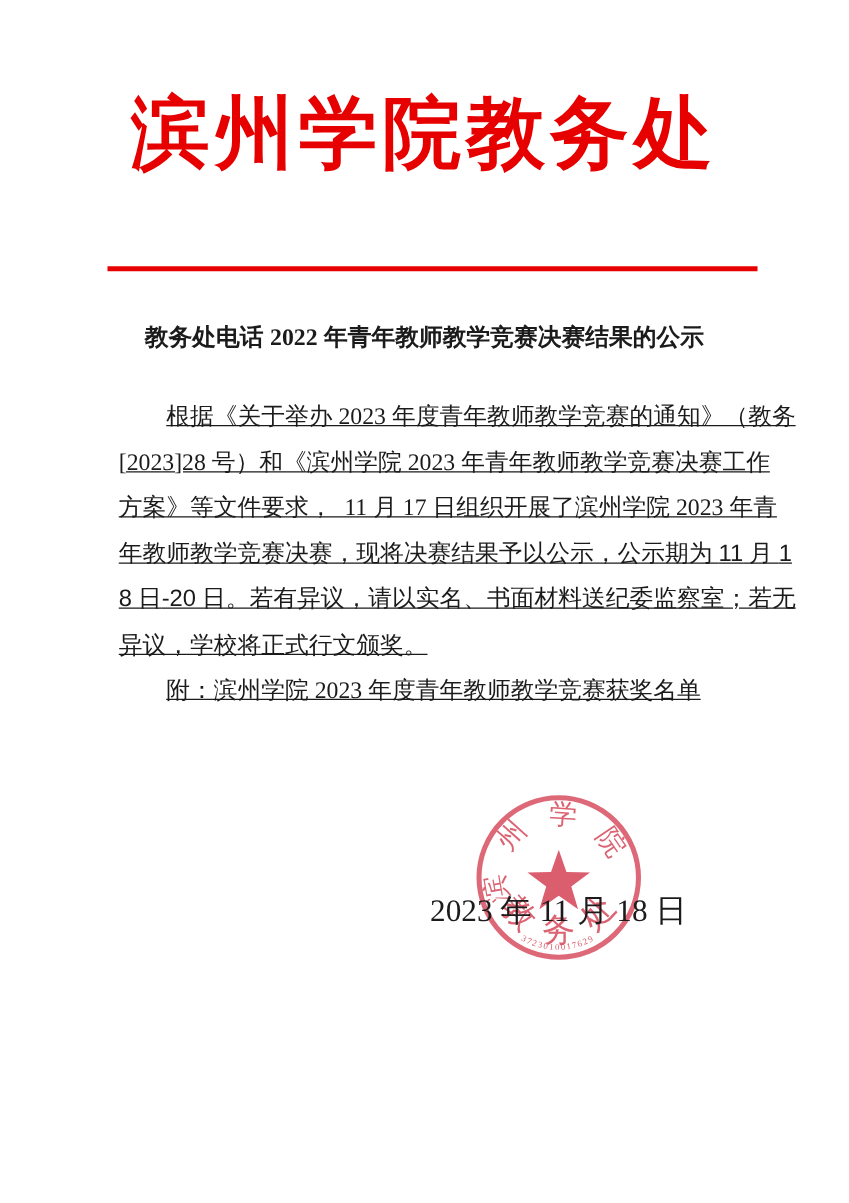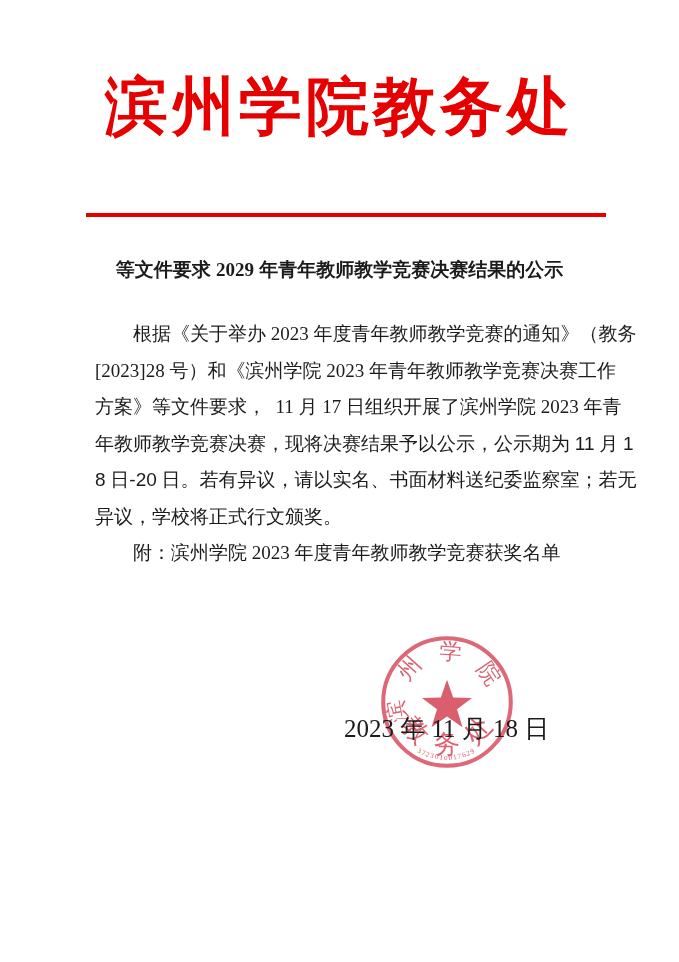--- a/index.html
+++ b/index.html
@@ -28,20 +28,21 @@
     font-size:19px;font-weight:bold;
     font-family:"Liberation Sans","DejaVu Sans",sans-serif;
     white-space:pre;
     margin:0;
   }
   .doc-title .serif{font-family:"Liberation Serif","DejaVu Serif",serif;}
   .content{
     position:absolute;left:95px;top:316px;
     font-size:19px;line-height:36.5px;
     white-space:pre;
+    text-decoration:underline;
   }
   .content .line{white-space:pre;}
   .content .line.indent{text-indent:2em;}
   .sans{font-family:"Liberation Sans","DejaVu Sans",sans-serif;}
   .contact{
     position:absolute;left:95px;top:602px;
     font-size:19px;line-height:22px;
     white-space:pre;text-indent:2em;
   }
   .seal{
@@ -60,21 +61,21 @@
 </style>
 </head>
 <body>
 
 <div class="page" style="color: rgb(27, 27, 27);">
 
   <div class="agency" style="color: rgb(230, 0, 0);">滨州学院教务处</div>
 
   <div class="rule" style="background: rgb(230, 0, 0);"></div>
 
-  <h2 class="doc-title"><span>等文件要求 </span><span class="serif">2029</span><span> 年青年教师教学竞赛决赛结果的公示</span></h2>
+  <h2 class="doc-title"><span>教务处电话 </span><span class="serif">2022</span><span> 年青年教师教学竞赛决赛结果的公示</span></h2>
 
   <div class="content"><div class="line indent"><span>根据《关于举办 2023 年度青年教师教学竞赛的通知》（教务</span></div><div class="line"><span>[2023]28 号）和《滨州学院 2023 年青年教师教学竞赛决赛工作</span></div><div class="line"><span>方案》等文件要求，  11 月 17 日组织开展了滨州学院 2023 年青</span></div><div class="line"><span>年教师教学竞赛决赛，现将决赛结果予以公示，公示期为 </span><span class="sans">11</span><span> 月 </span><span class="sans">1</span></div><div class="line"><span class="sans">8</span><span> 日</span><span class="sans">-20</span><span> 日。若有异议，请以实名、书面材料送纪委监察室；若无</span></div><div class="line"><span>异议，学校将正式行文颁奖。</span></div><div class="line indent"><span>附：滨州学院 2023 年度青年教师教学竞赛获奖名单</span></div></div>
 
 
   <svg class="seal" viewBox="0 0 160 160">
       <circle cx="80" cy="80" r="63" fill="none" stroke="#d5485a" stroke-width="4" opacity="0.82"></circle>
       <polygon points="80.0,58.0 86.1,75.6 104.7,76.0 89.9,87.2 95.3,105.0 80.0,94.4 64.7,105.0 70.1,87.2 55.3,76.0 73.9,75.6" fill="#d5485a" opacity="0.88"></polygon>
       <text x="30.8" y="88.7" fill="#d5485a" font-size="22" text-anchor="middle" dominant-baseline="central" opacity="0.85" transform="rotate(-100 30.8 88.7)">滨</text>
       <text x="42.8" y="46.5" fill="#d5485a" font-size="22" text-anchor="middle" dominant-baseline="central" opacity="0.85" transform="rotate(-48 42.8 46.5)">州</text>
       <text x="83.5" y="30.1" fill="#d5485a" font-size="22" text-anchor="middle" dominant-baseline="central" opacity="0.85" transform="rotate(4 83.5 30.1)">学</text>

